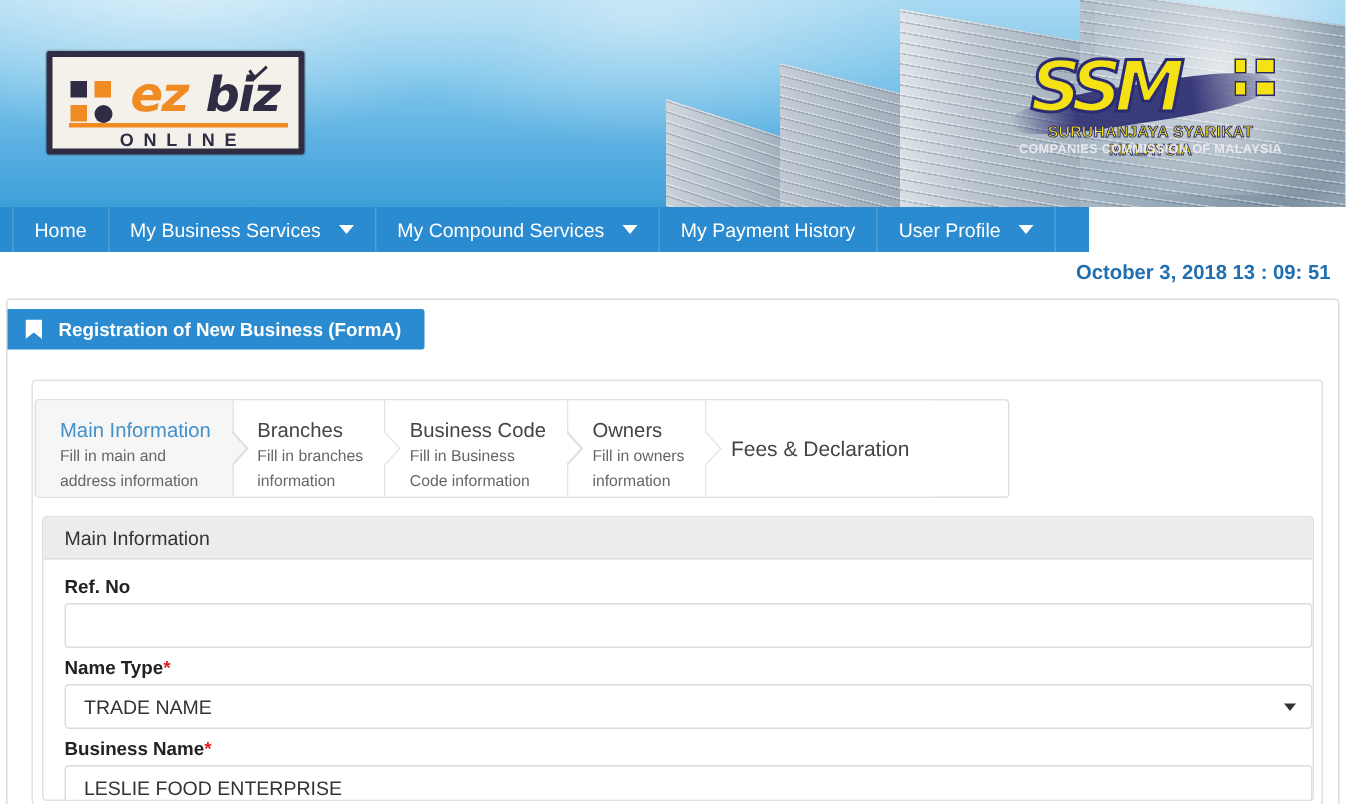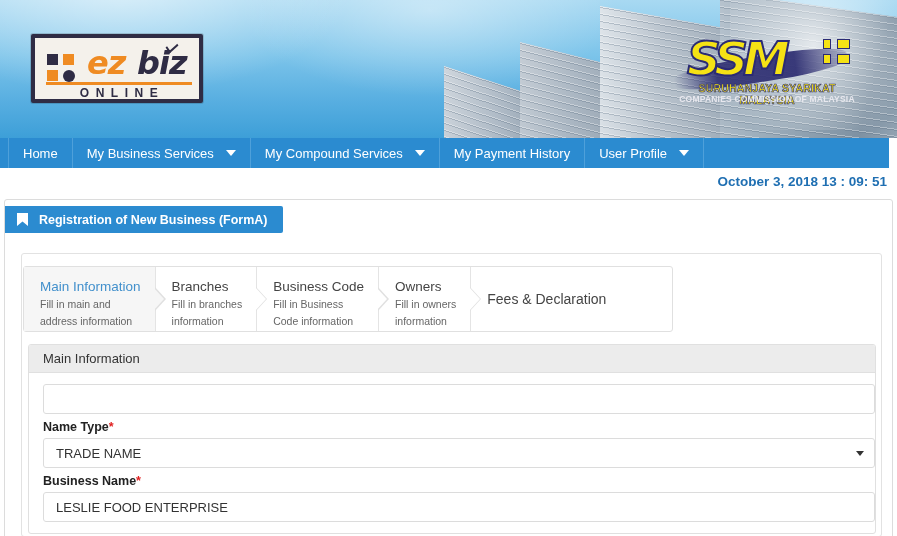--- a/index.html
+++ b/index.html
@@ -120,21 +120,21 @@
     color:#f5e215; -webkit-text-stroke:0.6px #2b2b74; letter-spacing:0.2px;
   }
   .ssm-l2 {
     position:absolute; left:0; top:64px; width:180px; text-align:center;
     font-family:"Liberation Sans", sans-serif; font-weight:bold; font-size:8.5px;
     color:#e8e8ef; letter-spacing:0.2px;
   }
 
   
   .navbar {
-    width:889px; height:30px;
+    width:726px; height:30px;
     background:#2b8bd0;
     display:flex; align-items:stretch;
     font-size:13px;
   }
   .nav-item {
     display:flex; align-items:center; gap:12px;
     padding:0 14px;
     color:#ffffff;
     border-right:1px solid #4ea0da;
     white-space:nowrap;
@@ -386,20 +386,23 @@
         <div class="wtitle">Fees &amp; Declaration</div>
       </div>
     </div>
 
     <div class="panel">
       <div class="panel-head">
         <span>Main Information</span>
       </div>
       <div class="panel-body">
 
+        <div class="flabel">
+          <span>Ref. No</span>
+        </div>
         <div class="finput">
           <span class="val-pad"></span>
         </div>
 
         <div class="flabel">
           <span>Name Type</span><span class="req">*</span>
         </div>
         <div class="finput sel">
           <span>TRADE NAME</span>
           <span class="sel-caret"></span>

